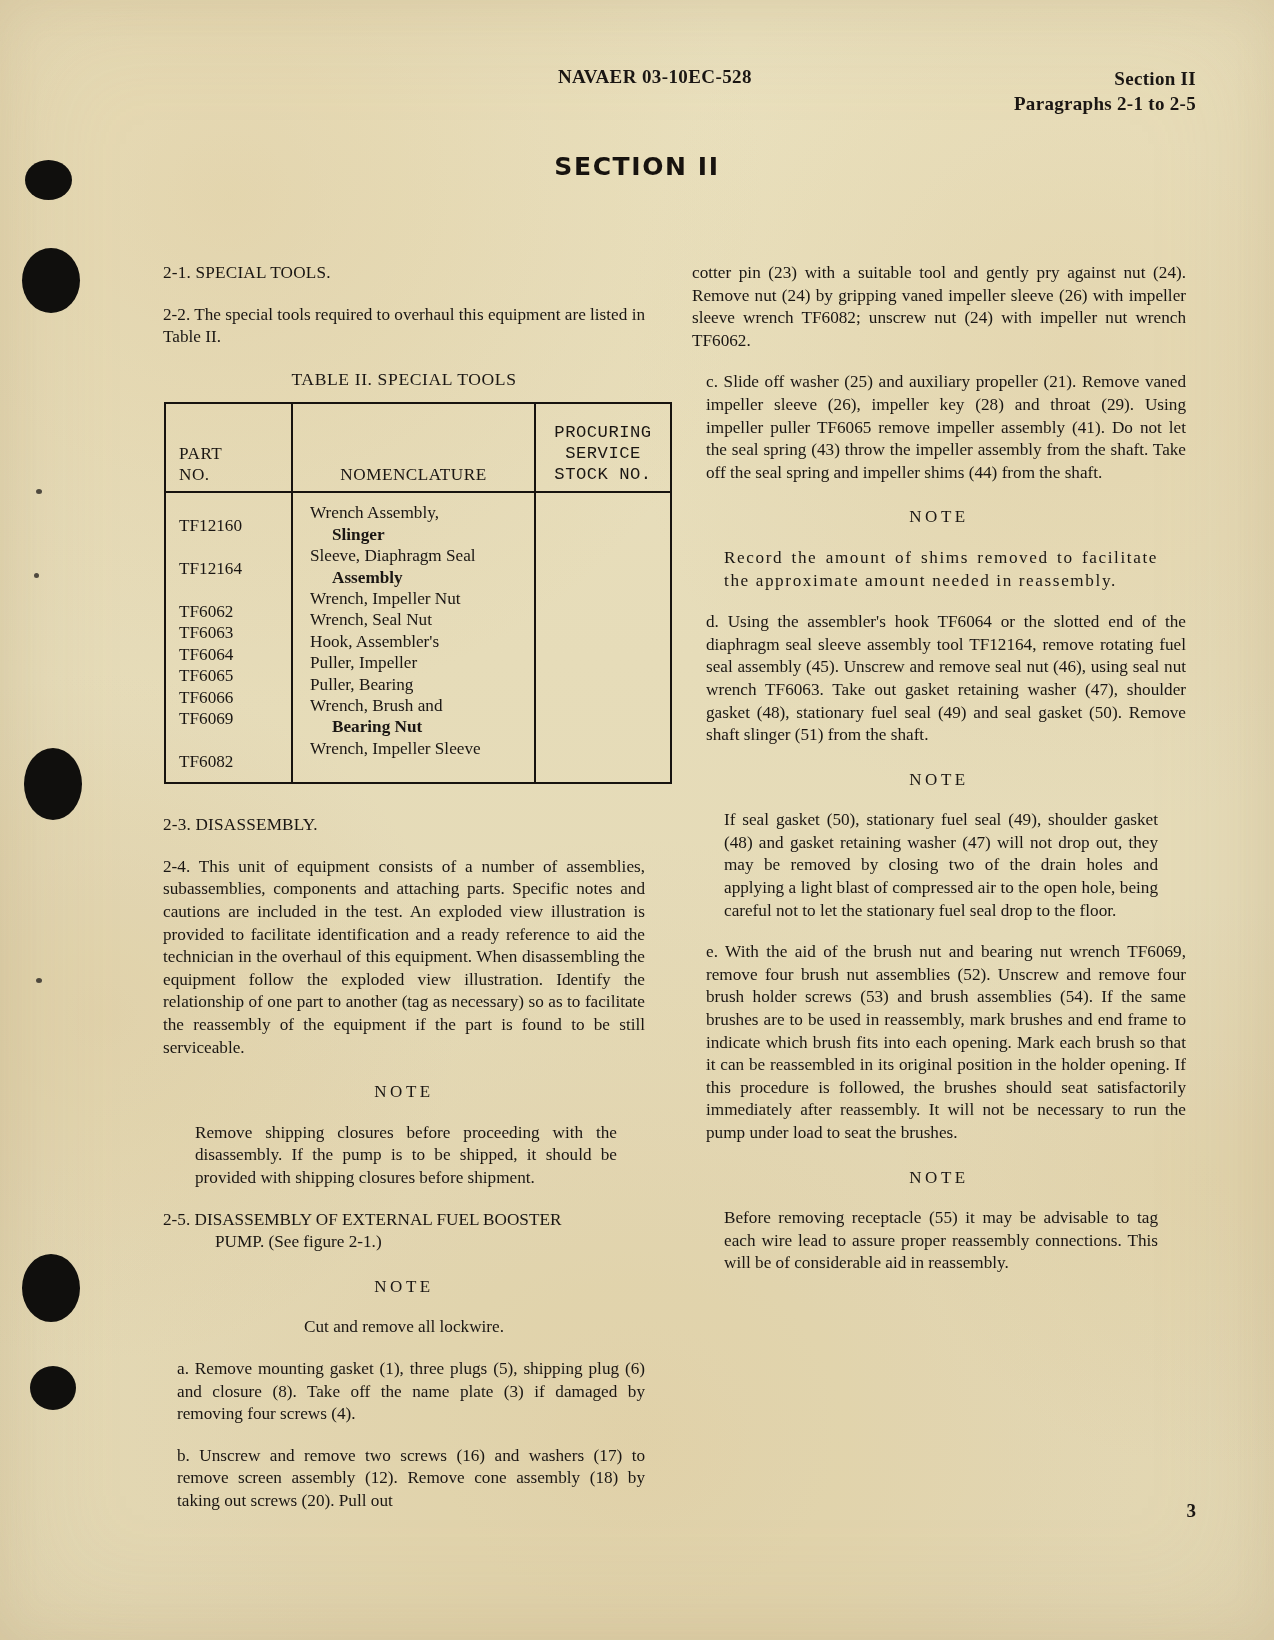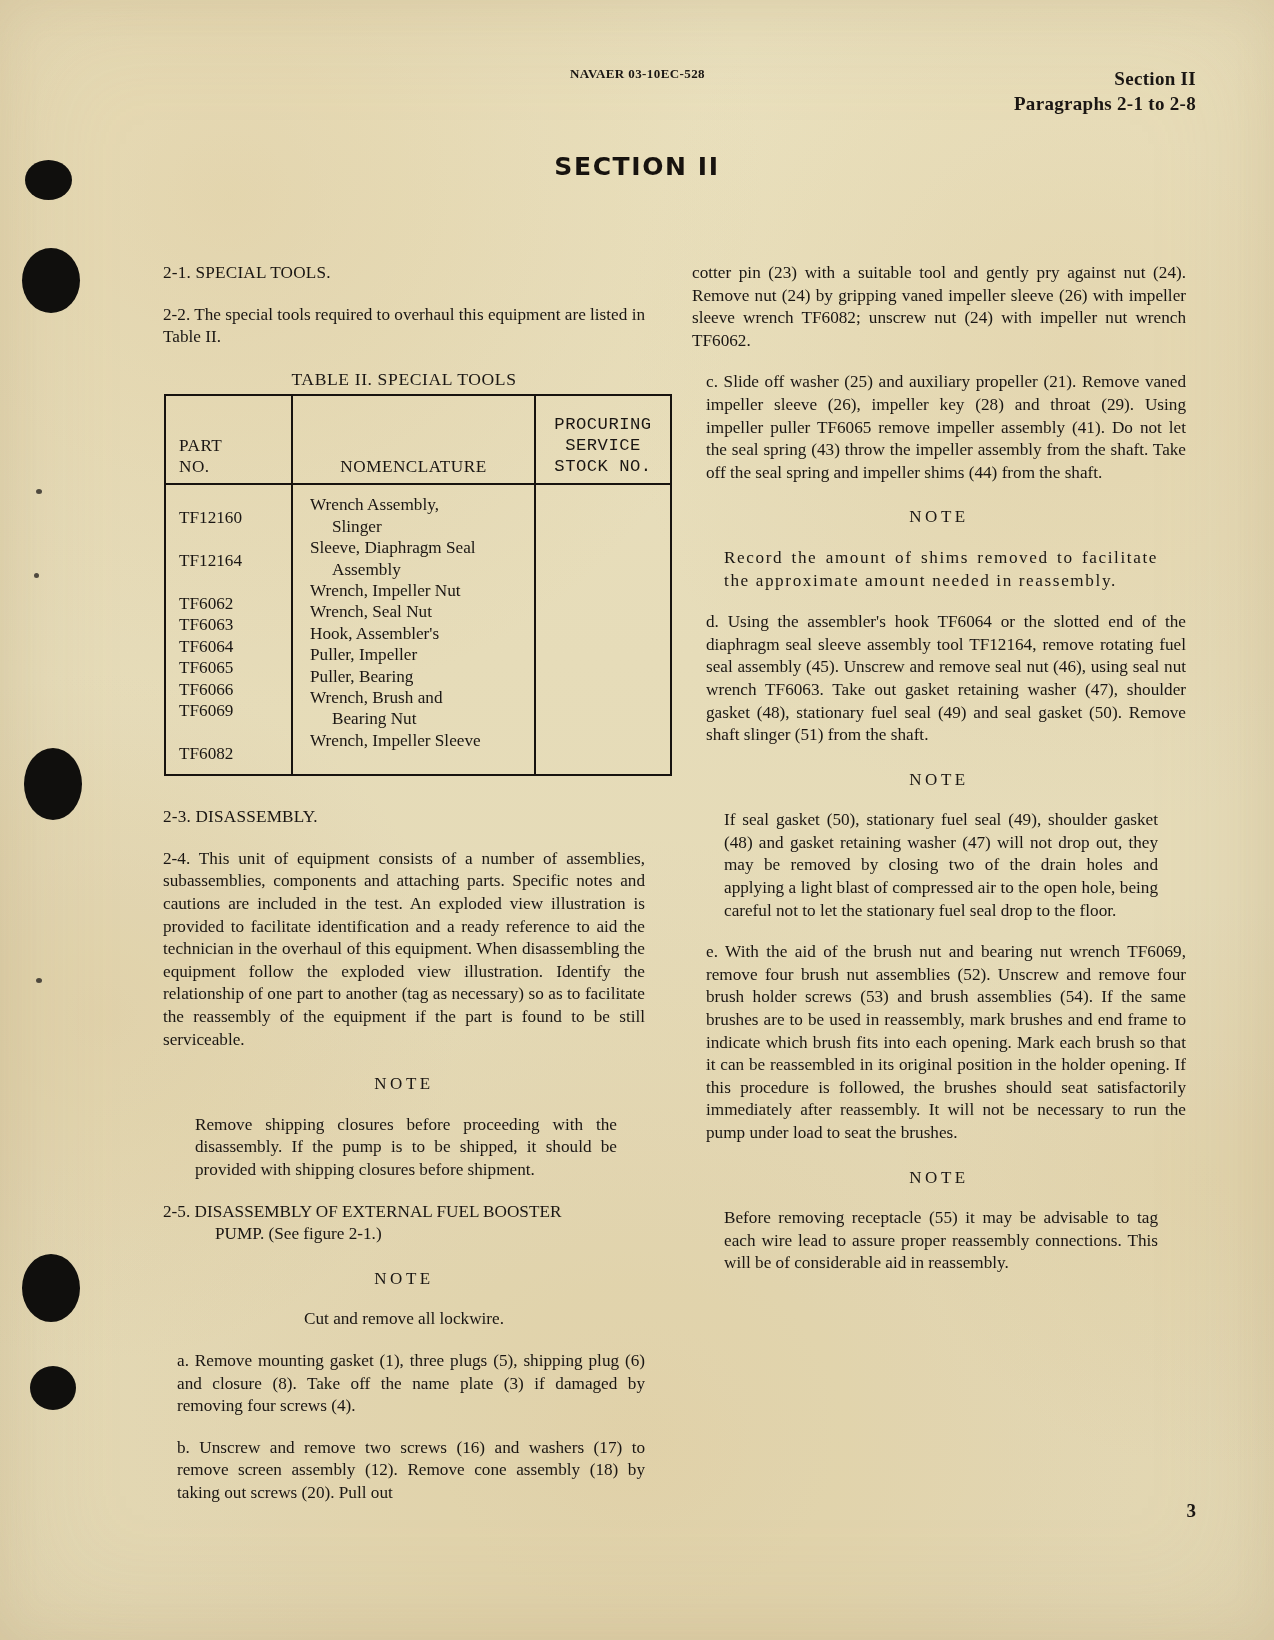--- a/index.html
+++ b/index.html
@@ -63,25 +63,25 @@
   
   .runhead {
     position: absolute;
     top: 66px;
     left: 0;
     right: 0;
     height: 56px;
   }
   .runhead-left {
     position: absolute;
-    left: 570px;
+    left: 558px;
     top: 0;
     font-family: "Liberation Serif", serif;
     font-weight: bold;
-    font-size: 13px;
+    font-size: 19px;
     letter-spacing: .4px;
   }
   .runhead-right {
     position: absolute;
     right: 78px;
     top: 0;
     text-align: right;
     font-weight: bold;
     font-size: 19px;
     line-height: 25px;
@@ -143,21 +143,21 @@
     text-align: justify;
   }
   .note-body.centered { text-align: center; padding: 0; }
   .sp-wide { letter-spacing: 1.6px; }
 
   
   .table-caption {
     text-align: center;
     font-size: 17.6px;
     letter-spacing: .6px;
-    margin: 2px 0 4px 0;
+    margin: 2px 0 12px 0;
   }
   table.tools {
     border-collapse: collapse;
     width: 469px;
     margin: 0 0 0 1px;
     font-size: 17.2px;
     table-layout: fixed;
   }
   table.tools, table.tools th, table.tools td {
     border: 2.2px solid #17130f;
@@ -171,21 +171,21 @@
   }
   .th-part   { width: 108px; text-align: left; padding-left: 13px !important; height: 74px; }
   .th-nomen  { width: 233px; text-align: center; }
   .th-stock  { width: 126px; text-align: center; line-height: 21px; font-family: Liberation Mono, monospace; }
   table.tools td {
     vertical-align: top;
     padding: 0;
   }
   .cell-pad { padding: 22px 6px 10px 13px; line-height: 21.4px; }
   .cell-pad-n { padding: 9px 6px 10px 17px; line-height: 21.4px; }
-  .sub { padding-left: 22px; display: block; }
+  .sub { padding-left: 22px; display: block; font-weight: bold; }
 
   .pn, .nm { display: block; white-space: nowrap; }
 
   
   .folio {
     position: absolute;
     right: 78px;
     bottom: 118px;
     font-size: 19px;
     font-weight: bold;
@@ -204,21 +204,21 @@
   <div class="punch" style="left:22px;  top:1254px; width:58px; height:68px;"></div>
   <div class="punch" style="left:30px;  top:1366px; width:46px; height:44px;"></div>
   <div class="speck" style="left:36px; top:489px; width:6px; height:5px;"></div>
   <div class="speck" style="left:34px; top:573px; width:5px; height:5px;"></div>
   <div class="speck" style="left:36px; top:978px; width:6px; height:5px;"></div>
 
   <div class="runhead">
     <div class="runhead-left">NAVAER 03-10EC-528</div>
     <div class="runhead-right">
       <div>Section II</div>
-      <div>Paragraphs 2-1 to 2-8</div>
+      <div>Paragraphs 2-1 to 2-5</div>
     </div>
   </div>
 
   <div class="title-block">
     <div class="title-line title-1">SECTION II</div>
   </div>
 
   <div class="col col-left">
 
     <p class="head-para">2-1.  SPECIAL TOOLS.</p>

